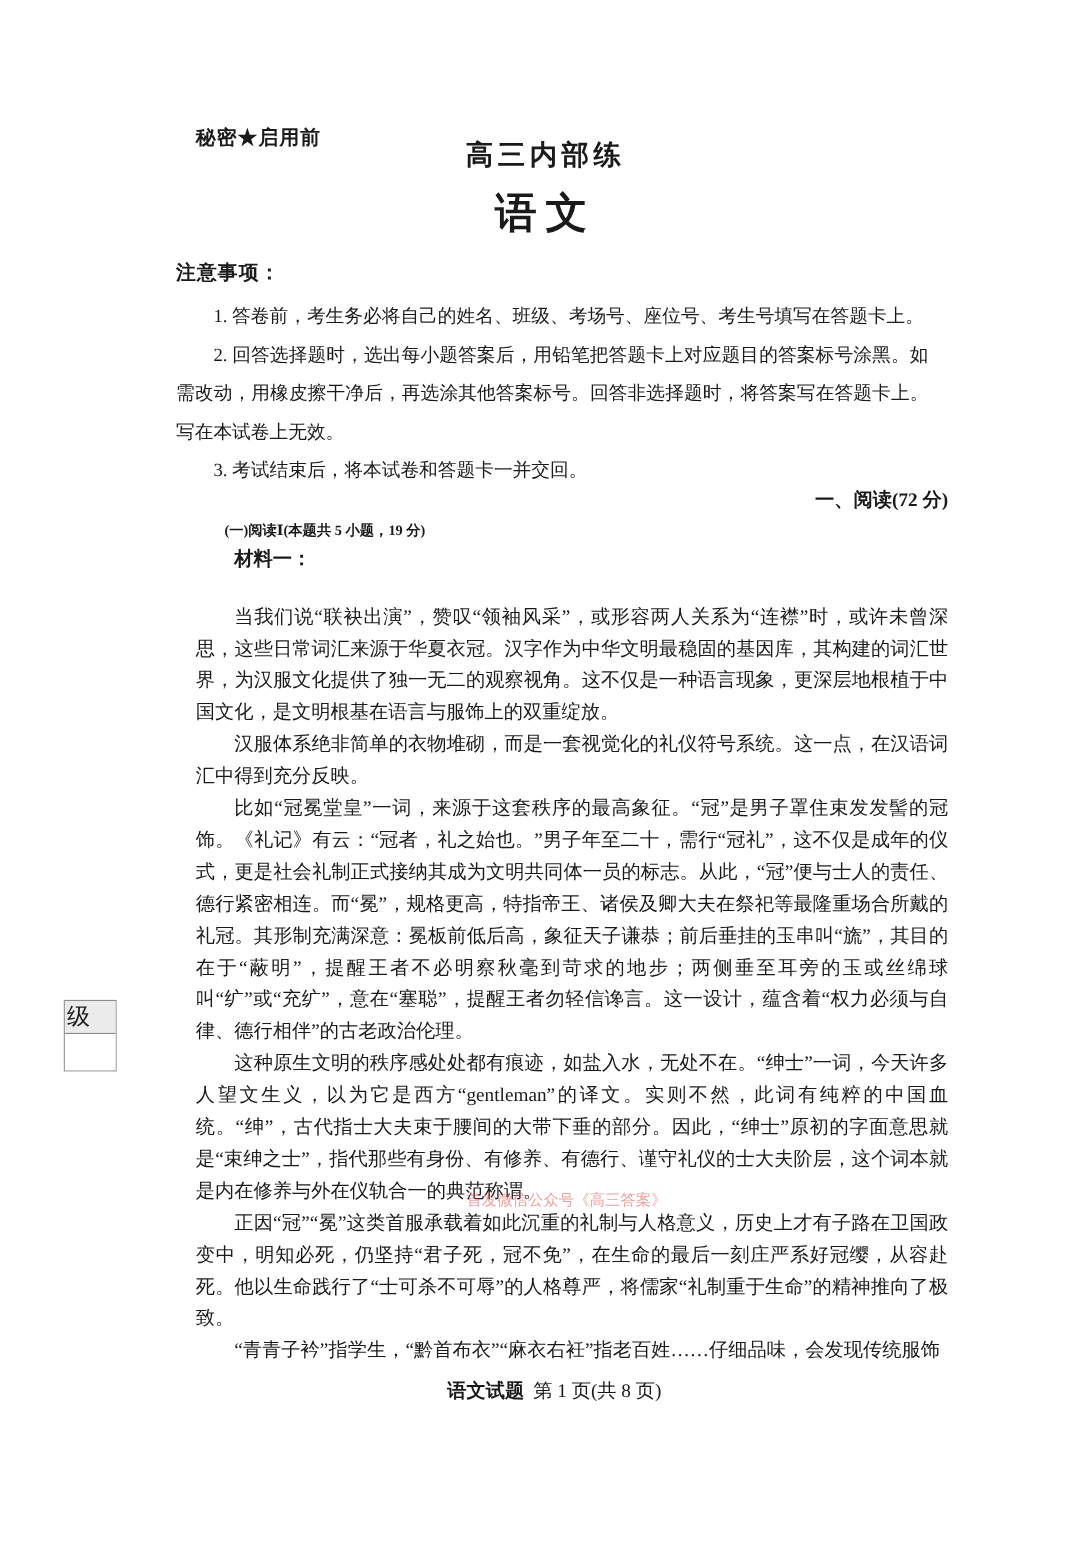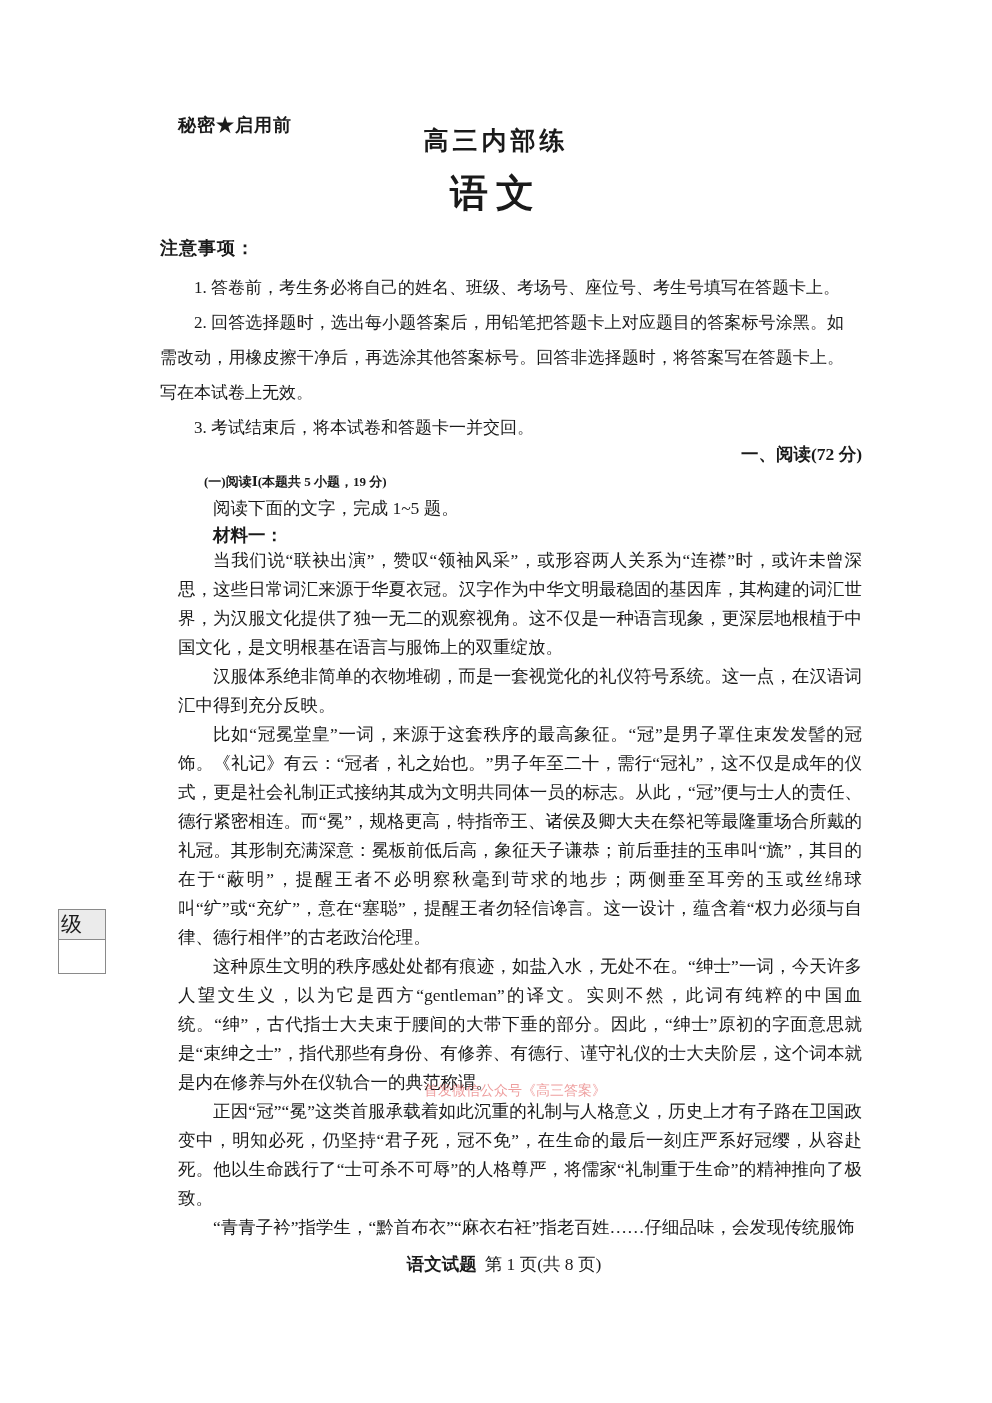--- a/index.html
+++ b/index.html
@@ -147,21 +147,20 @@
   <div class="notice">
     <div class="notice-heading">注意事项：</div>
     <p class="notice-item">1. 答卷前，考生务必将自己的姓名、班级、考场号、座位号、考生号填写在答题卡上。</p>
     <p class="notice-item">2. 回答选择题时，选出每小题答案后，用铅笔把答题卡上对应题目的答案标号涂黑。如需改动，用橡皮擦干净后，再选涂其他答案标号。回答非选择题时，将答案写在答题卡上。写在本试卷上无效。</p>
     <p class="notice-item">3. 考试结束后，将本试卷和答题卡一并交回。</p>
   </div>
 
   <div class="section-head">
     <div class="part-heading">一、阅读(72 分)</div>
     <div class="sub-heading">(一)阅读Ⅰ(本题共 5 小题，19 分)</div>
-    <div class="instruction">阅读下面的文字，完成 1~5 题。</div>
     <div class="material-label">材料一：</div>
   </div>
 
   <div class="body-text">
     <p>当我们说“联袂出演”，赞叹“领袖风采”，或形容两人关系为“连襟”时，或许未曾深思，这些日常词汇来源于华夏衣冠。汉字作为中华文明最稳固的基因库，其构建的词汇世界，为汉服文化提供了独一无二的观察视角。这不仅是一种语言现象，更深层地根植于中国文化，是文明根基在语言与服饰上的双重绽放。</p>
     <p>汉服体系绝非简单的衣物堆砌，而是一套视觉化的礼仪符号系统。这一点，在汉语词汇中得到充分反映。</p>
     <p>比如“冠冕堂皇”一词，来源于这套秩序的最高象征。“冠”是男子罩住束发发髻的冠饰。《礼记》有云：“冠者，礼之始也。”男子年至二十，需行“冠礼”，这不仅是成年的仪式，更是社会礼制正式接纳其成为文明共同体一员的标志。从此，“冠”便与士人的责任、德行紧密相连。而“冕”，规格更高，特指帝王、诸侯及卿大夫在祭祀等最隆重场合所戴的礼冠。其形制充满深意：冕板前低后高，象征天子谦恭；前后垂挂的玉串叫“旒”，其目的在于“蔽明”，提醒王者不必明察秋毫到苛求的地步；两侧垂至耳旁的玉或丝绵球叫“纩”或“充纩”，意在“塞聪”，提醒王者勿轻信谗言。这一设计，蕴含着“权力必须与自律、德行相伴”的古老政治伦理。</p>
     <p>这种原生文明的秩序感处处都有痕迹，如盐入水，无处不在。“绅士”一词，今天许多人望文生义，以为它是西方“gentleman”的译文。实则不然，此词有纯粹的中国血统。“绅”，古代指士大夫束于腰间的大带下垂的部分。因此，“绅士”原初的字面意思就是“束绅之士”，指代那些有身份、有修养、有德行、谨守礼仪的士大夫阶层，这个词本就是内在修养与外在仪轨合一的典范称谓。</p>
     <p>正因“冠”“冕”这类首服承载着如此沉重的礼制与人格意义，历史上才有子路在卫国政变中，明知必死，仍坚持“君子死，冠不免”，在生命的最后一刻庄严系好冠缨，从容赴死。他以生命践行了“士可杀不可辱”的人格尊严，将儒家“礼制重于生命”的精神推向了极致。</p>
     <p>“青青子衿”指学生，“黔首布衣”“麻衣右衽”指老百姓……仔细品味，会发现传统服饰</p>

